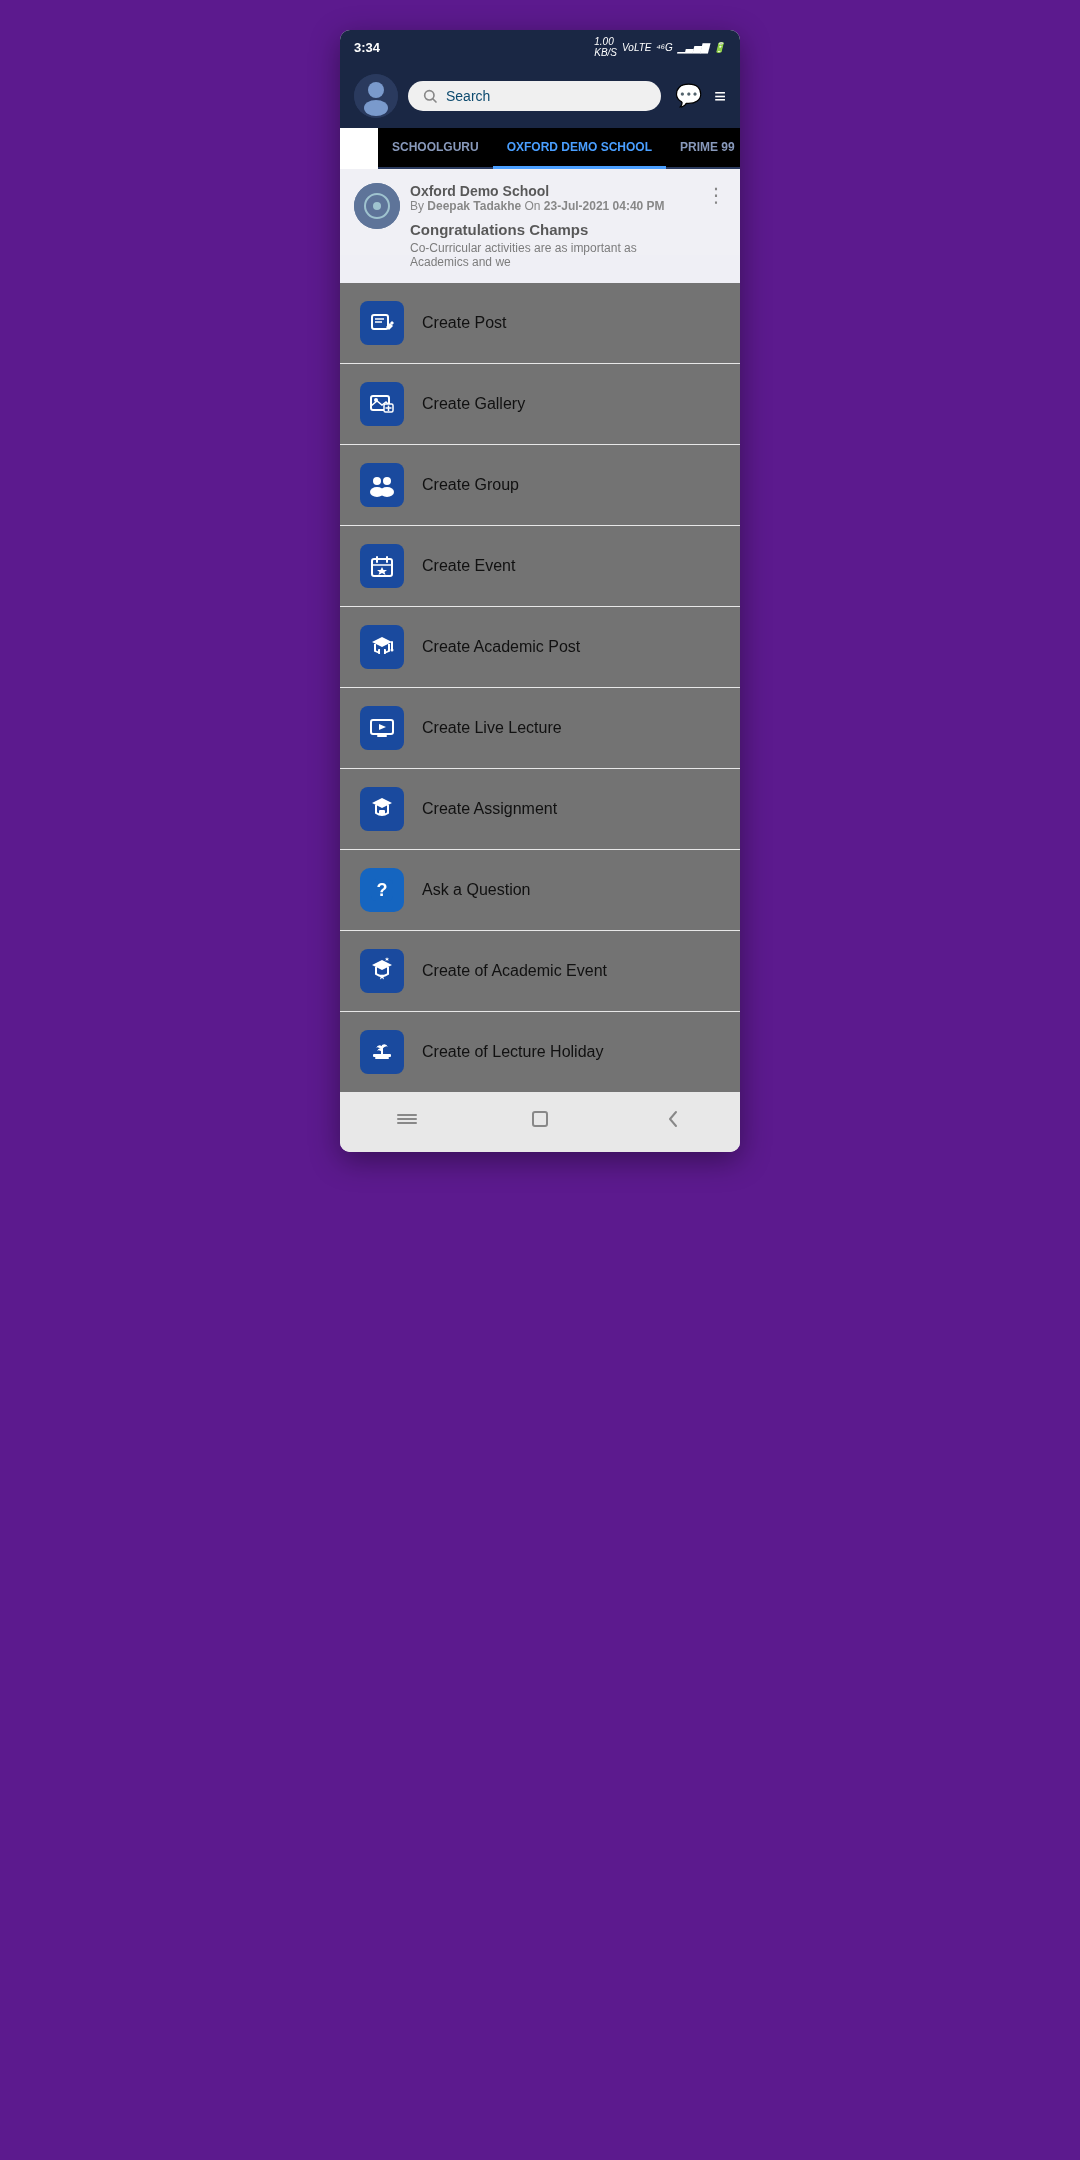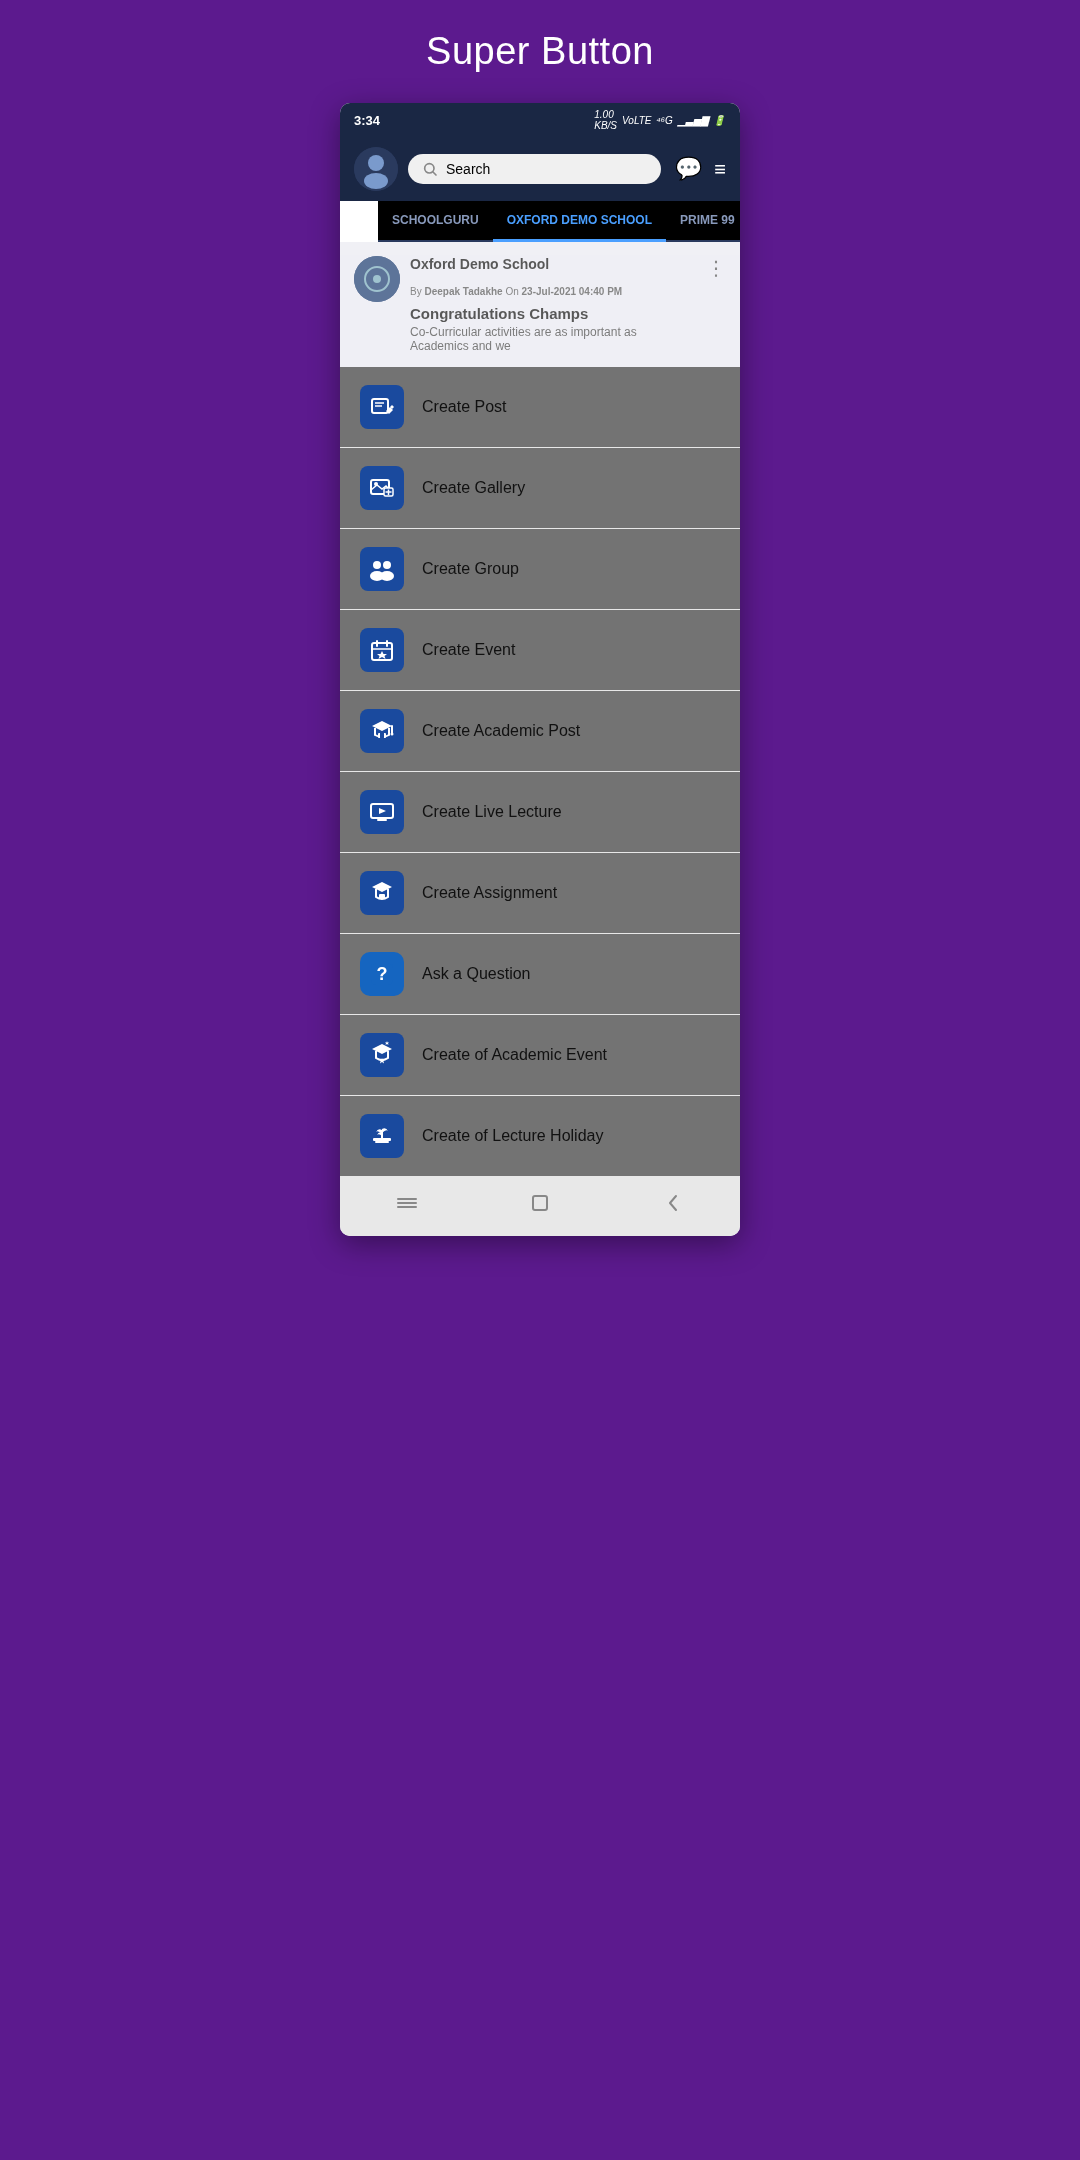--- a/index.html
+++ b/index.html
@@ -73,21 +73,21 @@
     .avatar-circle svg { width: 44px; height: 44px; }
     .search-bar {
       flex: 1;
       background: #f0f0f0;
       border-radius: 22px;
       display: flex;
       align-items: center;
       padding: 7px 14px;
       gap: 8px;
     }
-    .search-bar-text { color: #000000; font-size: 14px; }
+    .search-bar-text { color: #0c4a6e; font-size: 14px; }
     .app-bar-icons { display: flex; gap: 12px; align-items: center; margin-left: 4px; }
     
     .tabs-row {
       background: #000000;
       display: flex;
       border-bottom: 2px solid #2a3a5e;
       margin-left: 38px;
     }
     .tab-item {
       padding: 12px 14px;
@@ -118,21 +118,21 @@
       background: #1a3a6e;
       display: flex;
       align-items: center;
       justify-content: center;
       color: #7ab;
       font-size: 10px;
       flex-shrink: 0;
     }
     .post-info { flex: 1; }
     .post-school-name { font-size: 14px; font-weight: 700; color: #111; }
-    .post-meta { font-size: 10px; color: #555; margin-top: 14px; }
+    .post-meta { font-size: 12px; color: #555; margin-top: 0; }
     .post-meta span { font-weight: 600; }
     .post-content-title { font-size: 15px; font-weight: 700; color: #111; margin-top: 8px; }
     .post-content-body { font-size: 12px; color: #444; margin-top: 3px; }
     .more-icon { color: #555; font-size: 20px; cursor: pointer; }
     
     .menu-list { background: #737373; }
     .menu-item {
       display: flex;
       align-items: center;
       padding: 18px 20px;
@@ -168,21 +168,20 @@
     .bottom-nav-btn {
       color: #888;
       font-size: 22px;
       cursor: pointer;
     }
   </style>
 </head>
 <body>
 
 <div class="outer-wrapper">
-  <div class="page-title">Super Button</div>
 
   <div class="phone-frame">
 
     <div class="status-bar">
       <span class="status-left">3:34</span>
       <div class="status-right">
         <span>1.00<br>KB/S</span>
         <span>VoLTE</span>
         <span>⁴⁶G</span>
         <span>▁▃▅▇</span>

